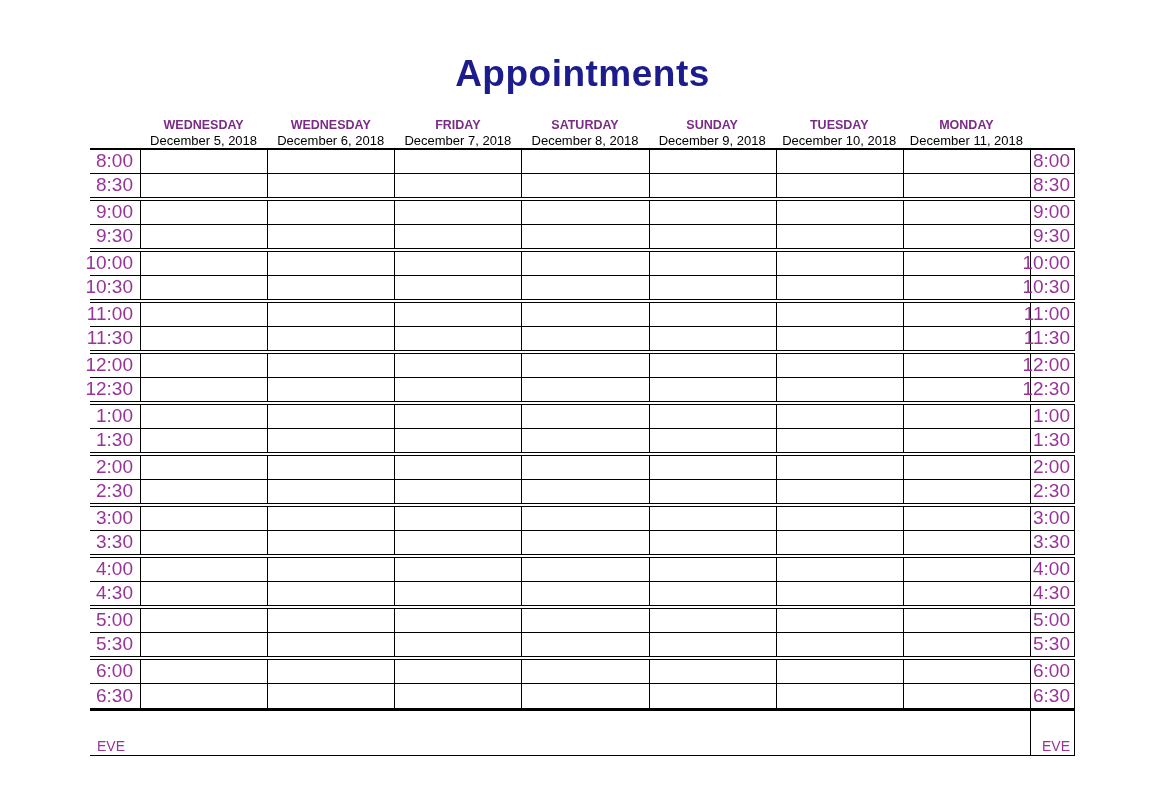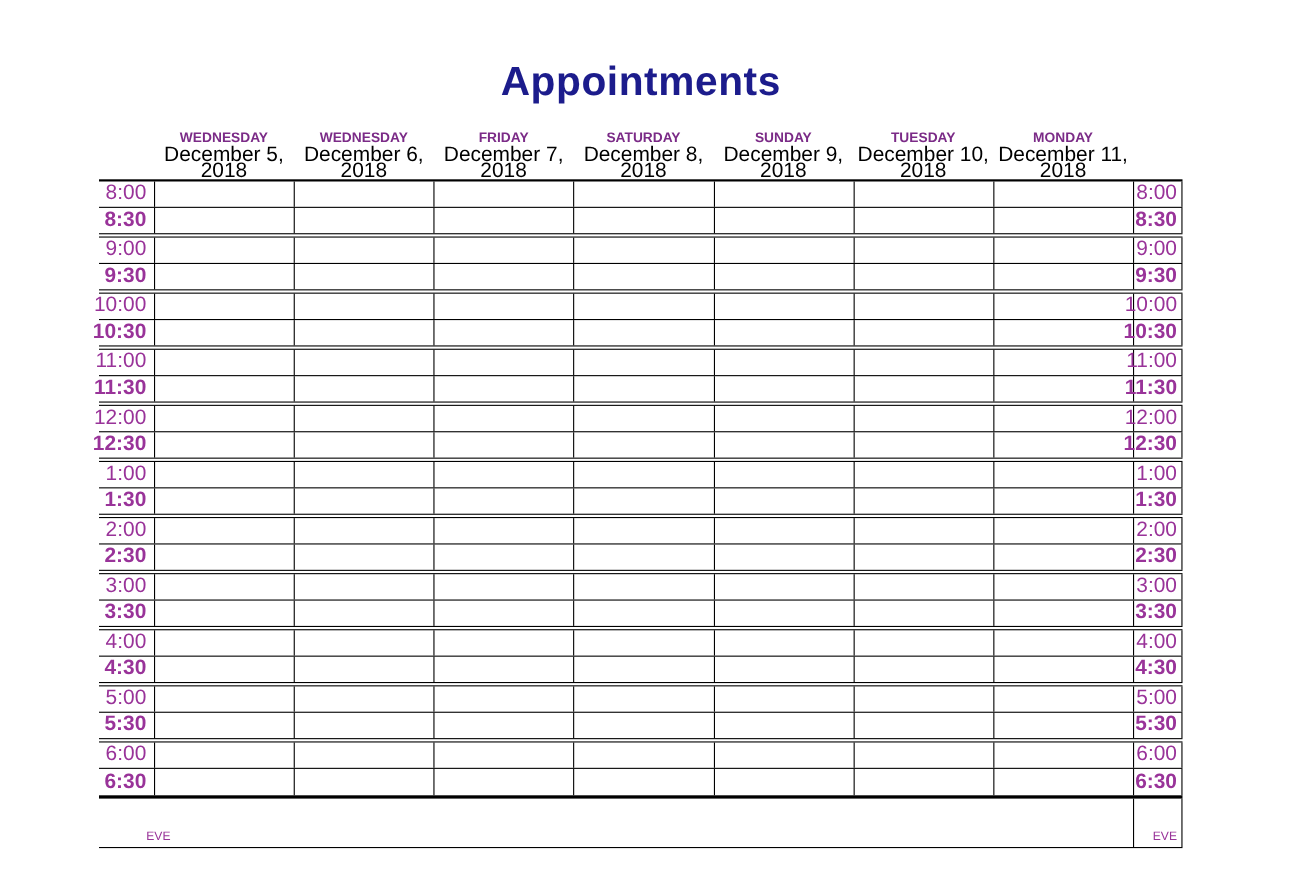--- a/index.html
+++ b/index.html
@@ -45,33 +45,33 @@
   }
   .day-name{
     display:block;
     font-size:12.5px;
     font-weight:bold;
     color:var(--day-color);
     line-height:15px;
   }
   .day-date{
     display:block;
-    font-size:19px;
+    font-size:13px;
     color:var(--date-color);
     line-height:15px;
   }
   
   .time-row{
     display:grid;
     grid-template-columns:50px repeat(7,1fr) 45px;
     height:24px;
     border-bottom:1px solid var(--grid-line-color);
     align-items:center;
   }
-  .time-row.hour-end{border-bottom:4px double var(--grid-line-color);height:27px;font-weight:bold;}
+  .time-row.hour-end{border-bottom:4px double var(--grid-line-color);height:27px;}
   .grid-body .time-row:last-child{border-bottom:3px solid var(--grid-line-color);}
   .time-cell{
     font-size:19px;
     color:var(--time-color);
     text-align:right;
     white-space:nowrap;
     align-self:stretch;
     display:flex;align-items:center;justify-content:flex-end;
   }
   .time-cell.left{padding-right:7px;}
@@ -95,24 +95,23 @@
     display:flex;align-items:flex-end;
     padding-left:7px;padding-bottom:1px;
   }
   .eve-right{
     border-left:1px solid var(--grid-line-color);
     border-right:1px solid var(--grid-line-color);
     display:flex;align-items:flex-end;justify-content:flex-end;
     padding-right:4px;padding-bottom:1px;
   }
   .eve-label{
-    font-size:11px;
+    font-size:14px;
     color:var(--time-color);
     line-height:16px;
-    margin-left:36px;
   }
 </style>
 </head>
 <body>
 
 <div class="sheet">
 
   <h1 class="title">Appointments</h1>
 
   <div class="header-row">

